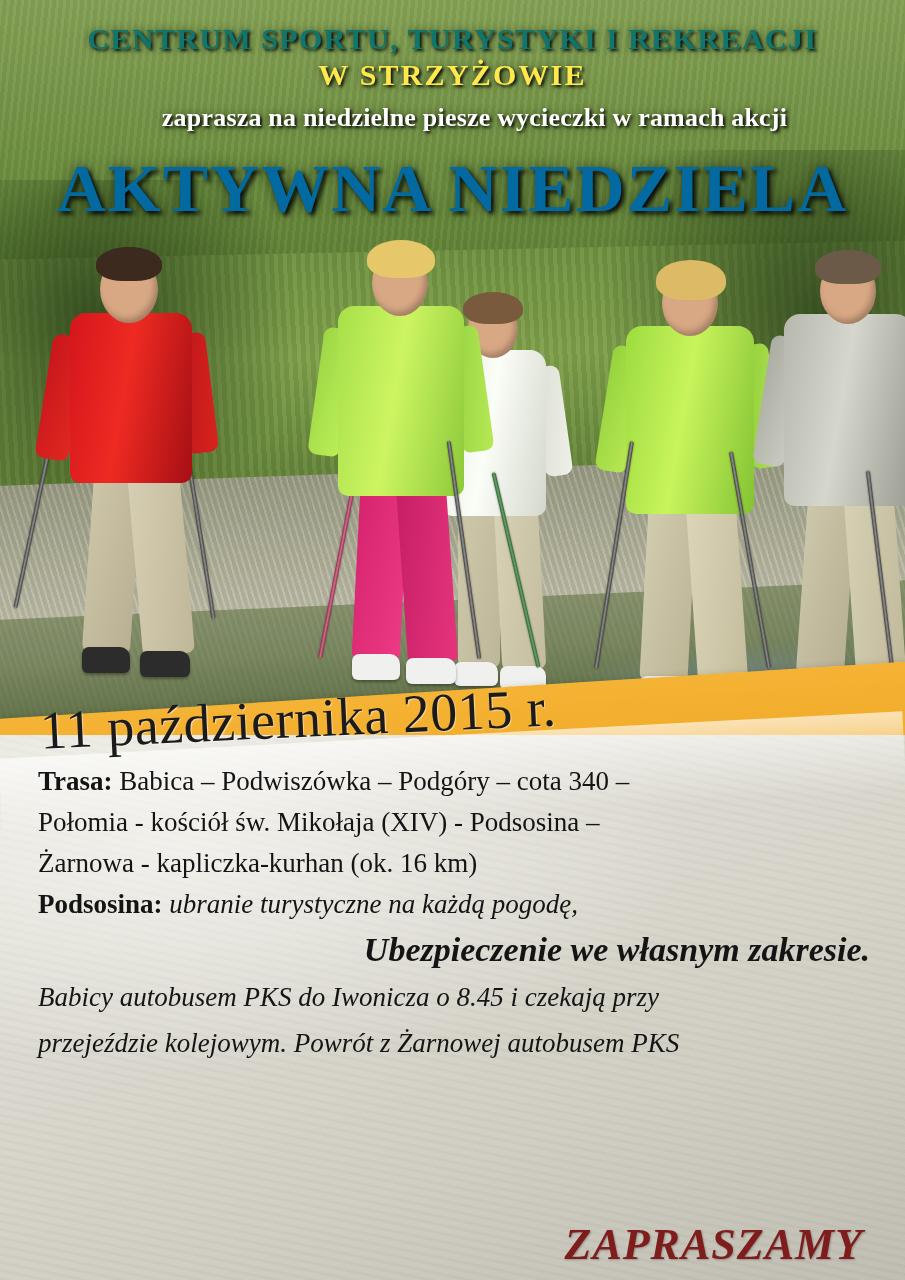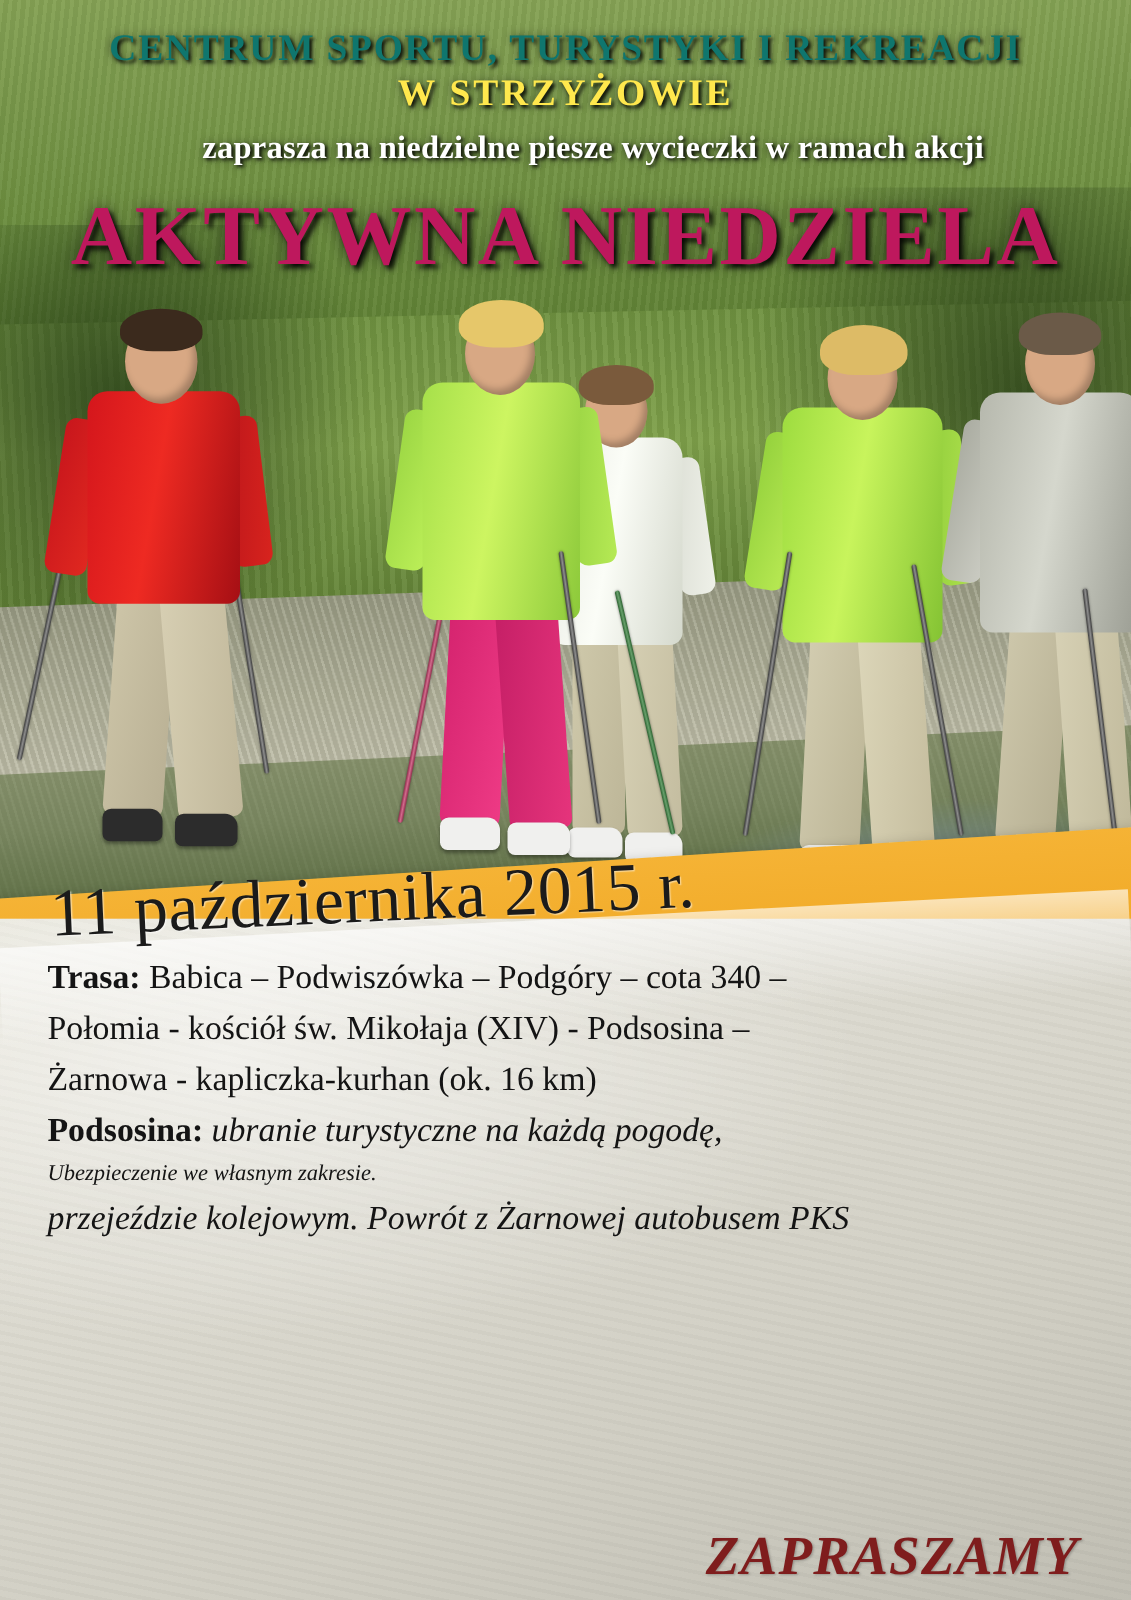--- a/index.html
+++ b/index.html
@@ -180,21 +180,21 @@
   .invite {
     color: #ffffff;
     font-weight: bold;
     font-size: 26px;
     margin-top: 10px;
     letter-spacing: 0.2px;
     padding-left: 44px;
   }
   .bigtitle {
     margin-top: 16px;
-    color: #be185d;
+    color: #0369a1;
     font-weight: bold;
     font-size: 68px;
     letter-spacing: 2px;
     text-shadow: 3px 3px 4px rgba(0,0,0,0.9), 0 0 14px rgba(0,0,0,0.55);
   }
 
   
   .yellow-band {
     position: absolute;
     left: -30px; top: 690px;
@@ -235,21 +235,21 @@
     left: 38px; top: 762px;
     width: 832px;
     color: #141414;
     font-size: 27px;
     line-height: 1.44;
   }
   .body-text p { margin: 0 0 2px 0; }
   .lbl { font-weight: bold; font-style: normal; }
   .ital { font-style: italic; }
   .route-line { }
-  .center-line { text-align: left; font-style: italic; font-weight: normal; margin: 8px 0 6px 0; font-size: 18px; }
+  .center-line { text-align: right; font-style: italic; font-weight: bold; margin: 8px 0 6px 0; font-size: 34px; }
   .gear { margin-top: 10px; }
   .gather { margin-top: 10px; line-height: 1.62; }
   .zapraszamy {
     position: absolute;
     right: 42px; bottom: 10px;
     color: #7f1d1d;
     font-weight: bold;
     font-style: italic;
     font-size: 44px;
     letter-spacing: 1px;
@@ -366,17 +366,18 @@
     <p class="route-line">Połomia - kościół św. Mikołaja (XIV) - Podsosina –</p>
     <p class="route-line">Żarnowa - kapliczka-kurhan (ok. 16 km)</p>
 
     <p class="gear">
       <span class="lbl">Podsosina:</span>
       <span class="ital">ubranie turystyczne na każdą pogodę,</span>
     </p>
 
     <p class="center-line">Ubezpieczenie we własnym zakresie.</p>
 
+    <p class="ital gather">Babicy autobusem PKS do Iwonicza o 8.45 i czekają przy</p>
     <p class="ital gather">przejeździe kolejowym. Powrót z Żarnowej autobusem PKS</p>
   </div>
 
   <div class="zapraszamy">ZAPRASZAMY</div>
 </div>
 
 </body></html>

